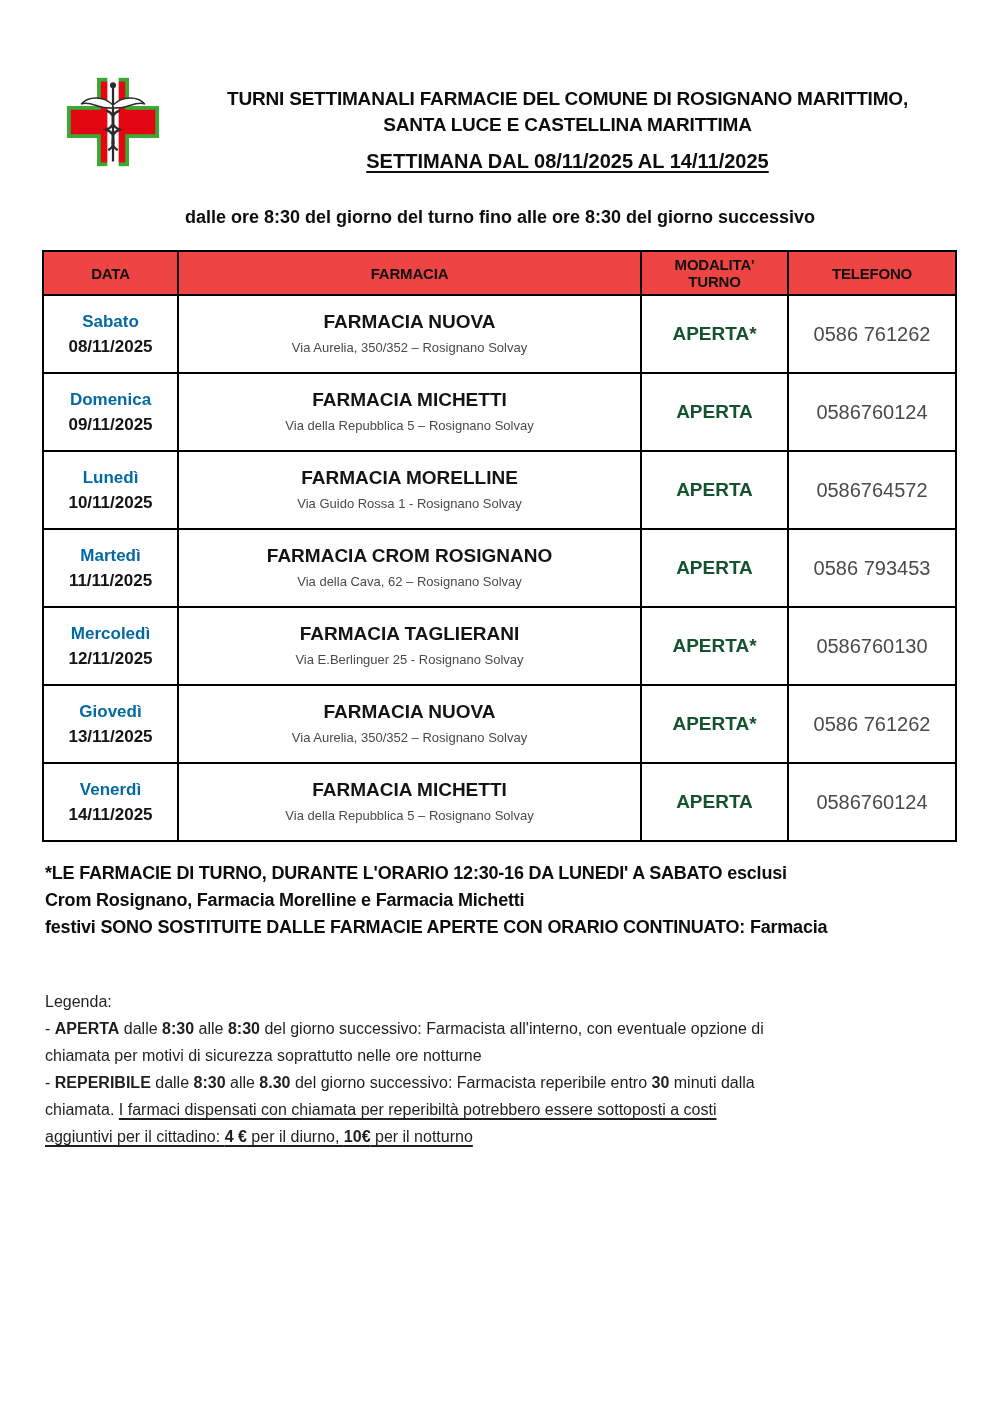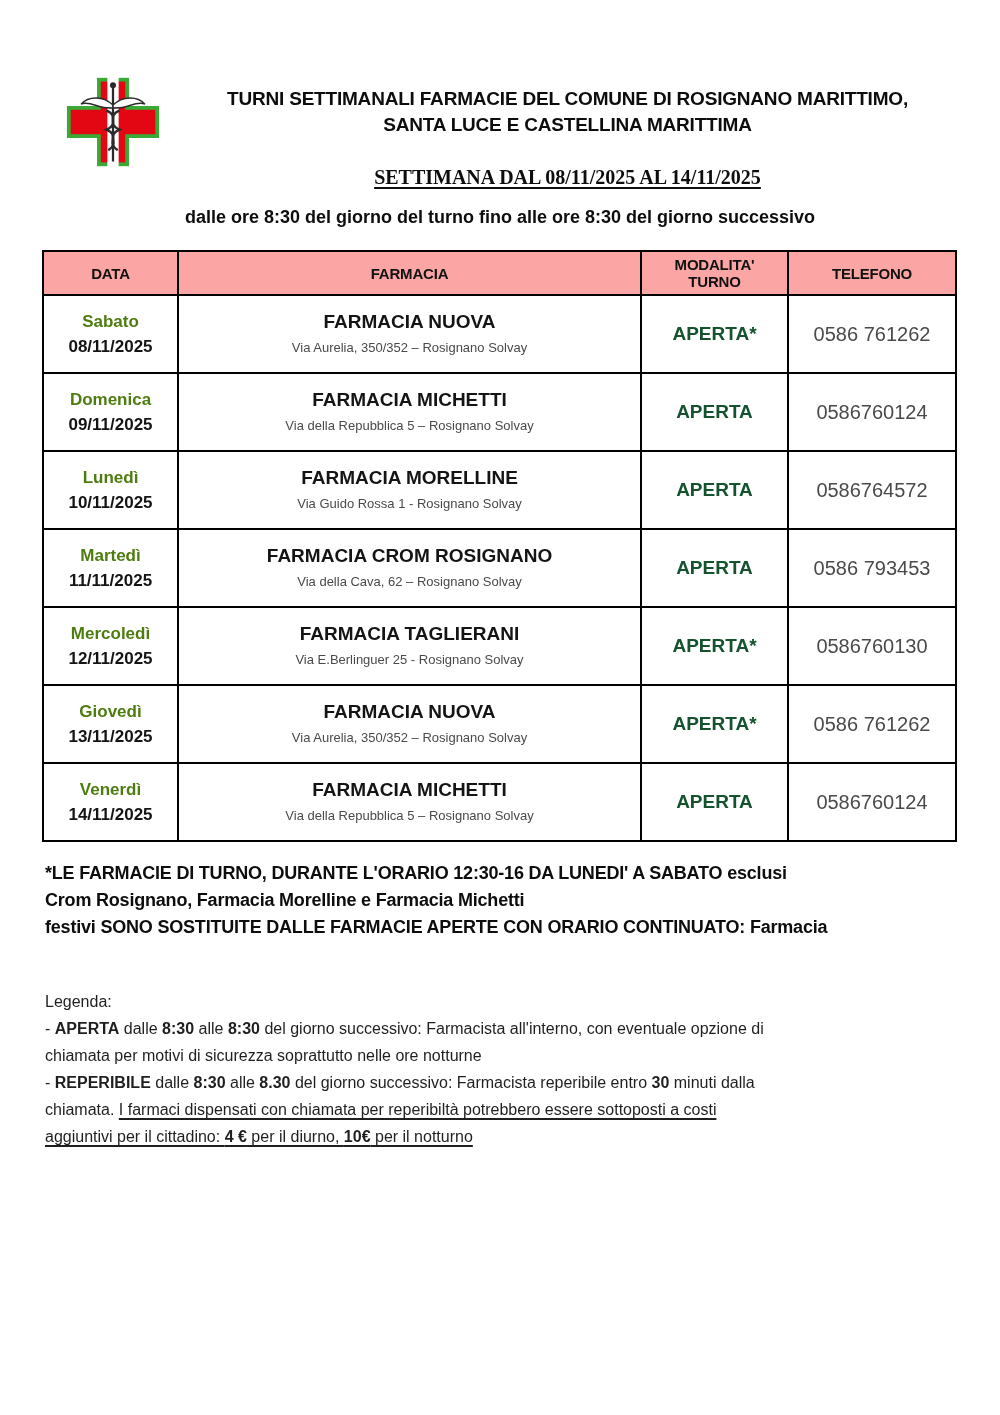--- a/index.html
+++ b/index.html
@@ -4,33 +4,33 @@
 <style>
   * { margin:0; padding:0; box-sizing:border-box; }
   html,body { width:1000px; height:1415px; background:#ffffff; }
   body { font-family:"Liberation Sans", sans-serif; color:#000; position:relative; }
   .page { position:relative; width:1000px; height:1415px; background:#fff; overflow:hidden; }
 
   
   .logo { position:absolute; left:66px; top:76px; width:94px; height:92px; }
   .title-block { position:absolute; left:180px; right:45px; top:86px; text-align:center; }
   .title-line { font-size:19px; font-weight:bold; line-height:26px; letter-spacing:-0.2px; color:#0d0d0d; }
-  .week-line { margin-top:28px; display:inline-block; font-size:20px; font-weight:bold;
-               text-decoration:underline; text-decoration-thickness:2px; text-underline-offset:3px; color:#0d0d0d;font-family:Liberation Serif, serif; }
+  .week-line { margin-top:12px; display:inline-block; font-size:20px; font-weight:bold;
+               text-decoration:underline; text-decoration-thickness:2px; text-underline-offset:3px; color:#0d0d0d; }
   .hours-line { position:absolute; left:0; right:0; top:207px; text-align:center;
                 font-size:18px; font-weight:bold; color:#0d0d0d; }
 
   
   table.roster { position:absolute; left:42px; top:250px; width:913px; height:590px;
                  border-collapse:collapse; table-layout:fixed; }
   table.roster th, table.roster td { border:2.5px solid #000; text-align:center; vertical-align:middle; padding:0 6px; }
-  table.roster th { background:#fca5a5; font-size:15px; font-weight:bold; height:44px; letter-spacing:-0.2px; color:#111; }
+  table.roster th { background:#ef4444; font-size:15px; font-weight:bold; height:44px; letter-spacing:-0.2px; color:#111; }
   col.c1 { width:135px; } col.c2 { width:463px; } col.c3 { width:147px; } col.c4 { width:168px; }
   table.roster td { height:78px; }
-  .day   { font-size:17px; font-weight:bold; line-height:25px; color:#4d7c0f; }
+  .day   { font-size:17px; font-weight:bold; line-height:25px; color:#0369a1; }
   .date  { font-size:17px; font-weight:bold; line-height:25px; color:#141414; }
   .pharmacy { font-size:19px; font-weight:bold; line-height:27px; color:#141414; }
   .address  { font-size:13px; font-weight:normal; line-height:25px; color:#4a4a4a; }
   .mode  { font-size:19px; font-weight:bold; color:#14532d; }
   .tel   { font-size:20px; font-weight:normal; color:#4a4a4a; }
 
   
   .footnote { position:absolute; left:45px; right:40px; top:860px;
               font-size:18px; font-weight:bold; line-height:27px; color:#0d0d0d; letter-spacing:-0.2px; }
 

